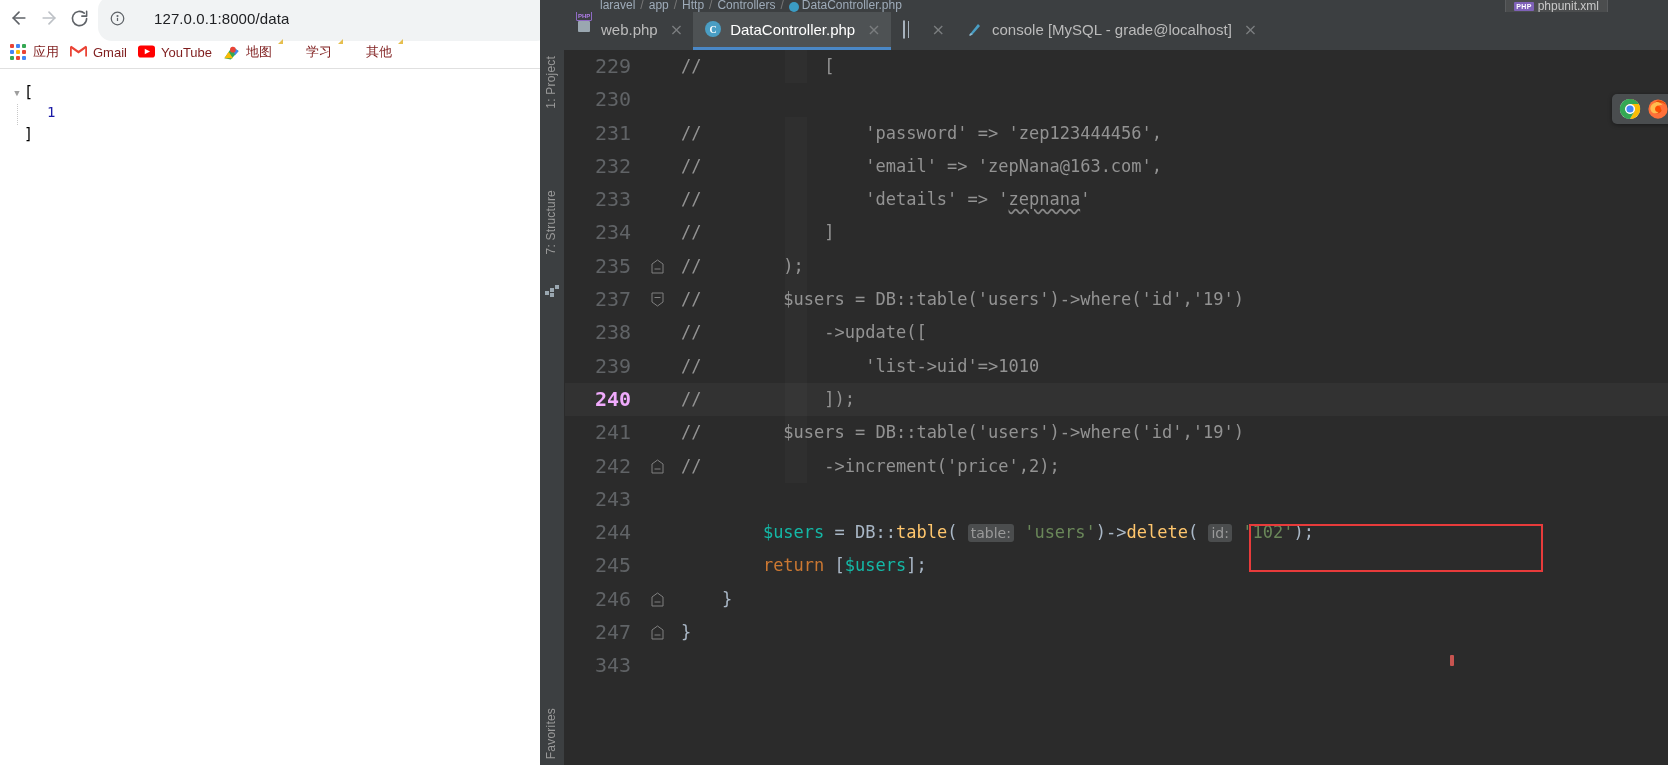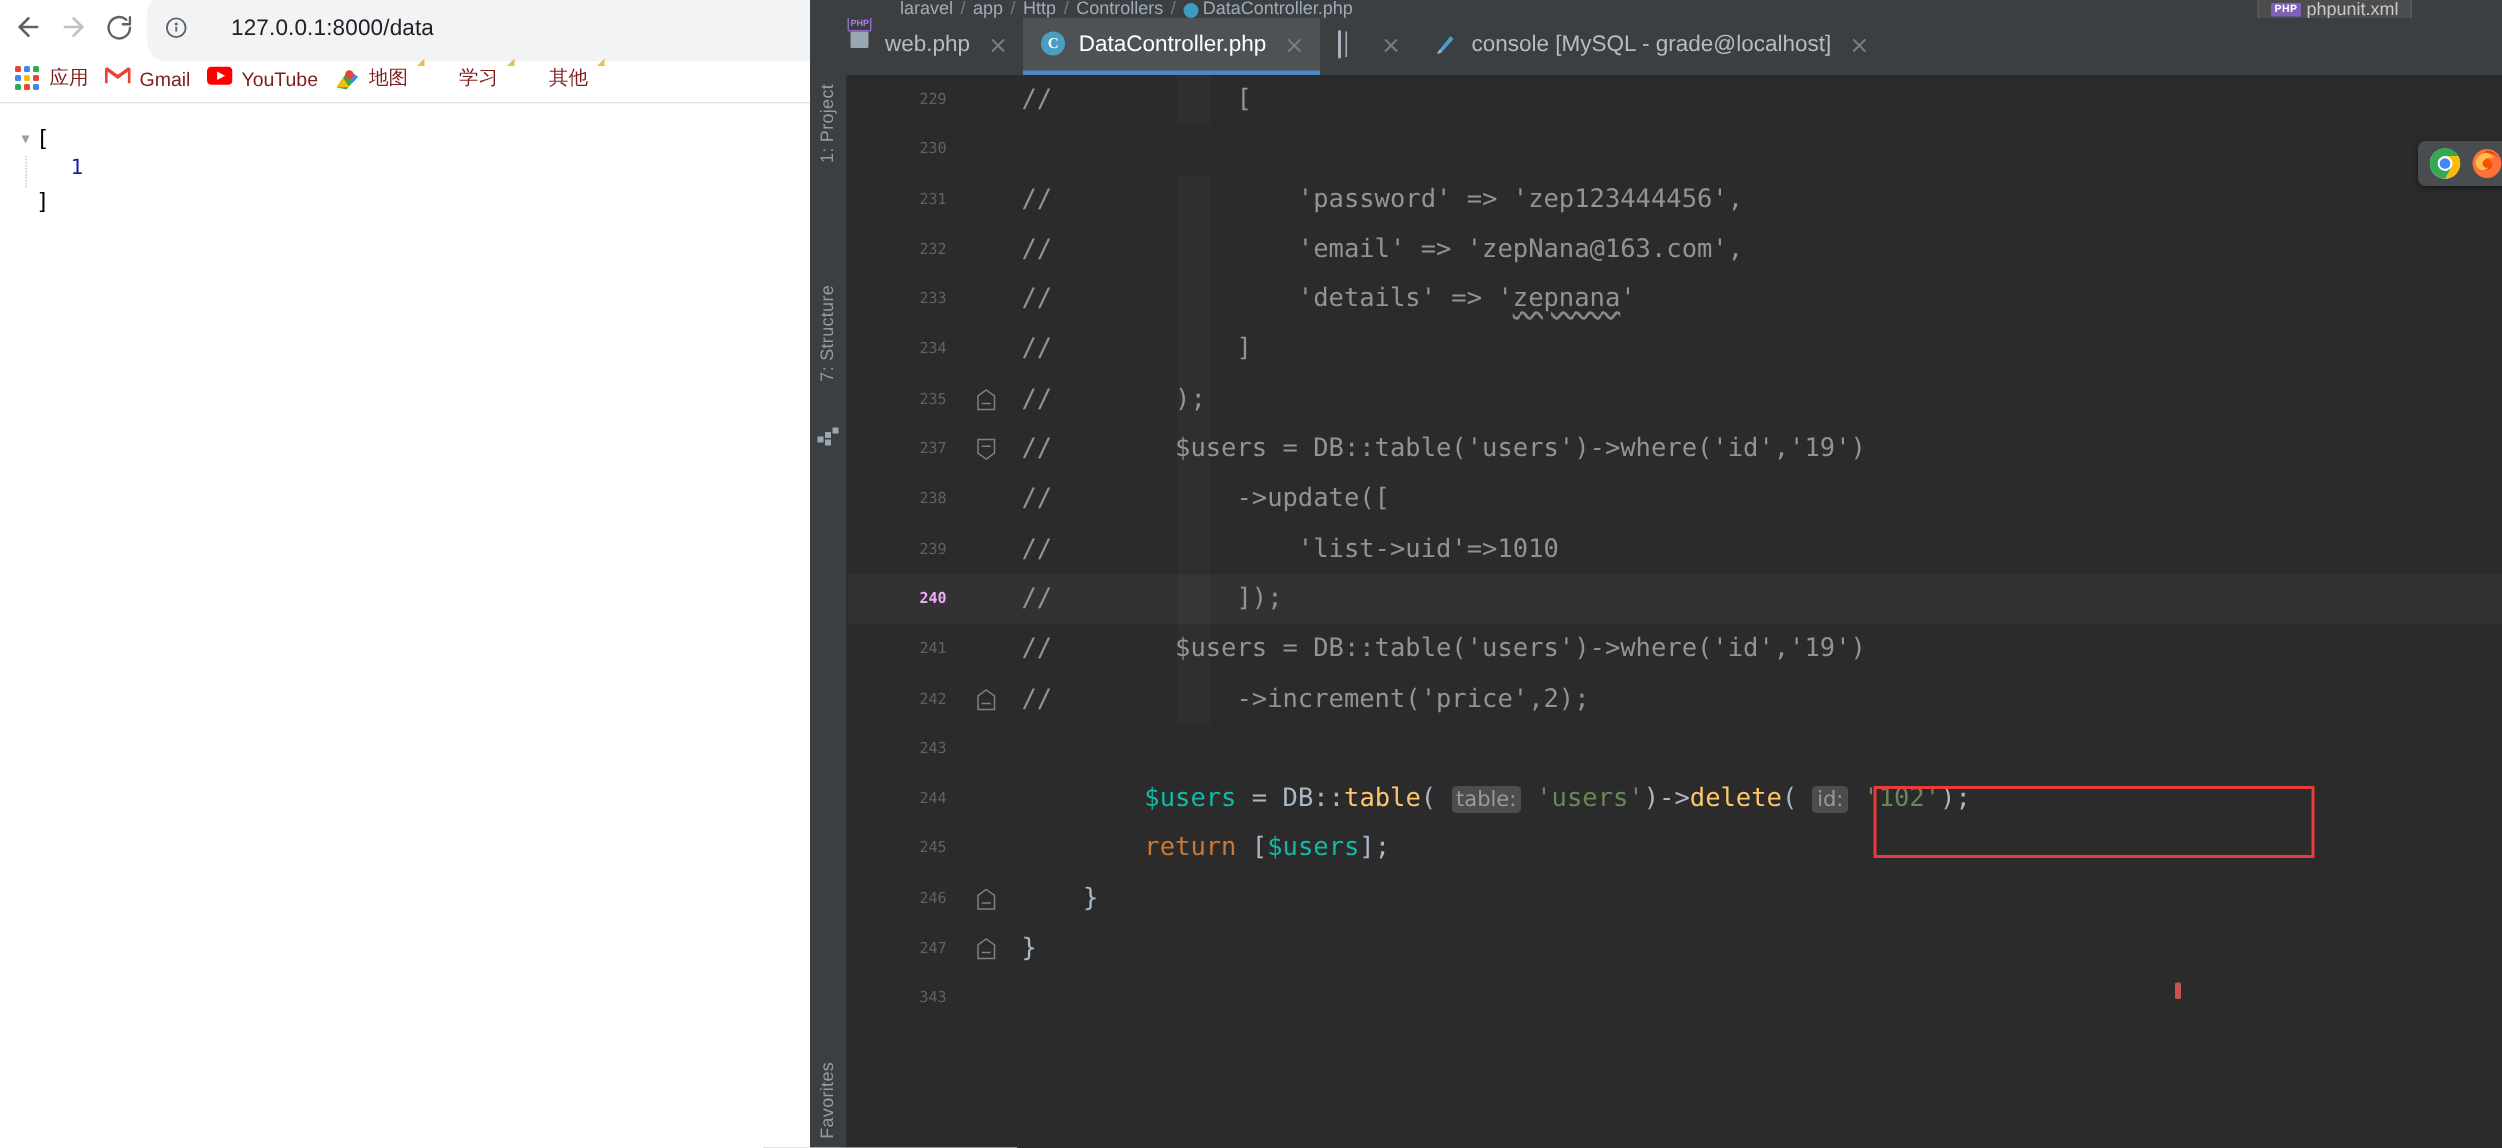--- a/index.html
+++ b/index.html
@@ -170,21 +170,21 @@
     padding: 1px 2px; border-radius: 1px;
     letter-spacing: .3px;
     line-height: 1;
   }
 
   
   #ide-tabbar {
     height: 38px;
     background: #3c3f41;
     display: flex; align-items: stretch;
-    padding-left: 13px;
+    padding-left: 24px;
     position: relative;
     overflow: hidden;
   }
   .ide-tab {
     display: flex; align-items: center;
     padding: 0 10px 0 12px;
     gap: 8px;
     font-size: 15px;
     color: #bbbbbb;
     white-space: nowrap;
@@ -295,21 +295,21 @@
     height: 33.3px;
     align-items: center;
     position: relative;
   }
   .code-line.current { background: #323232; }
   .ln {
     width: 76px; flex: none;
     text-align: right;
     padding-right: 10px;
     color: #606366;
-    font-size: 10px;
+    font-size: 20px;
     box-sizing: border-box;
   }
   .code-line.current .ln { color: #f0abfc; font-weight: bold; }
   .gutter {
     width: 34px; flex: none;
     position: relative;
     height: 33.3px;
   }
   .fold {
     position: absolute; left: 10px; top: 9px;

